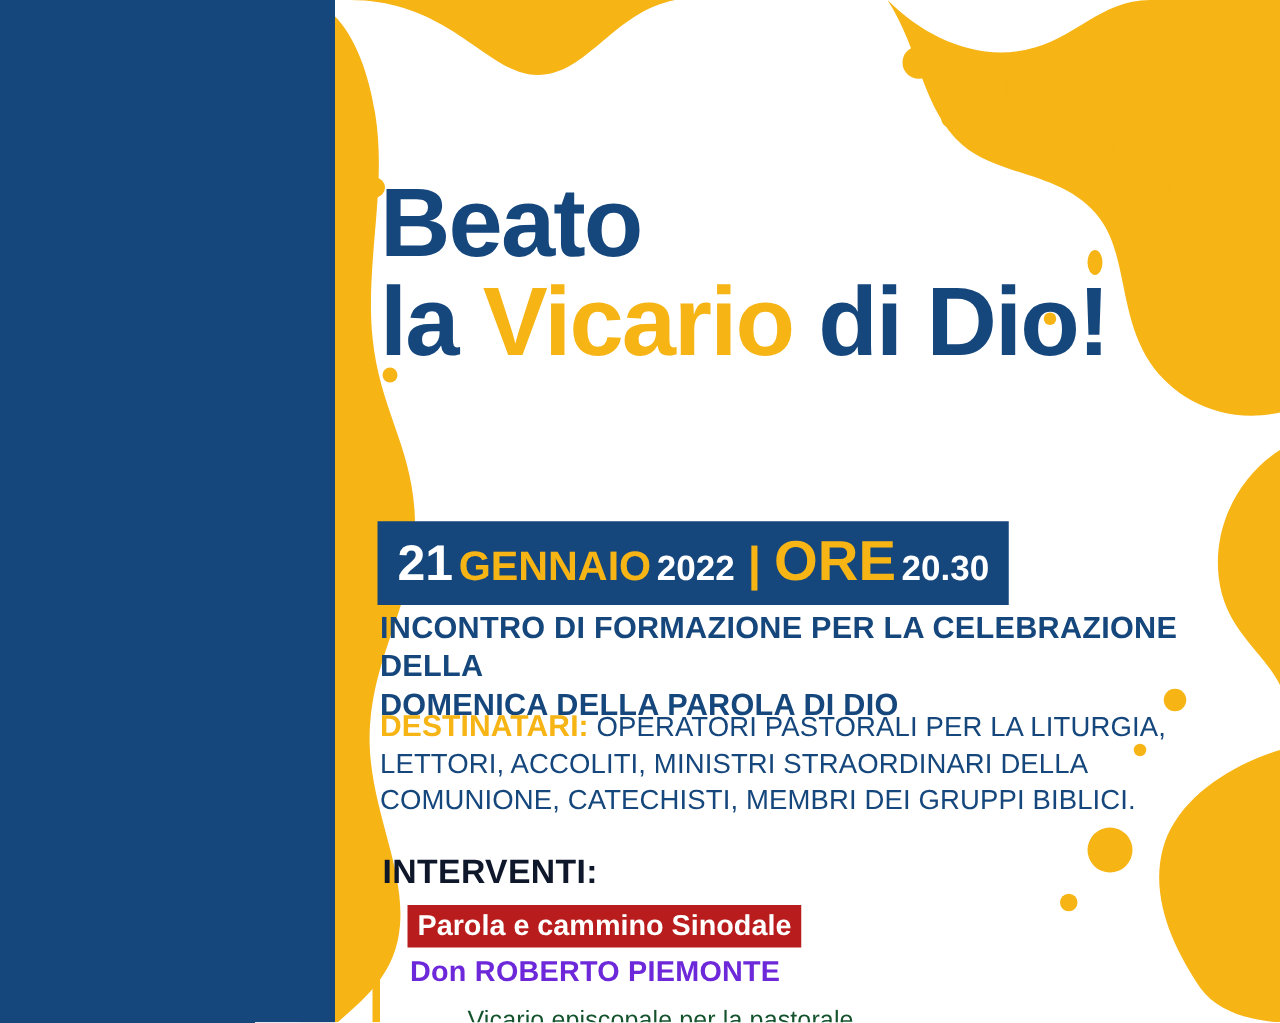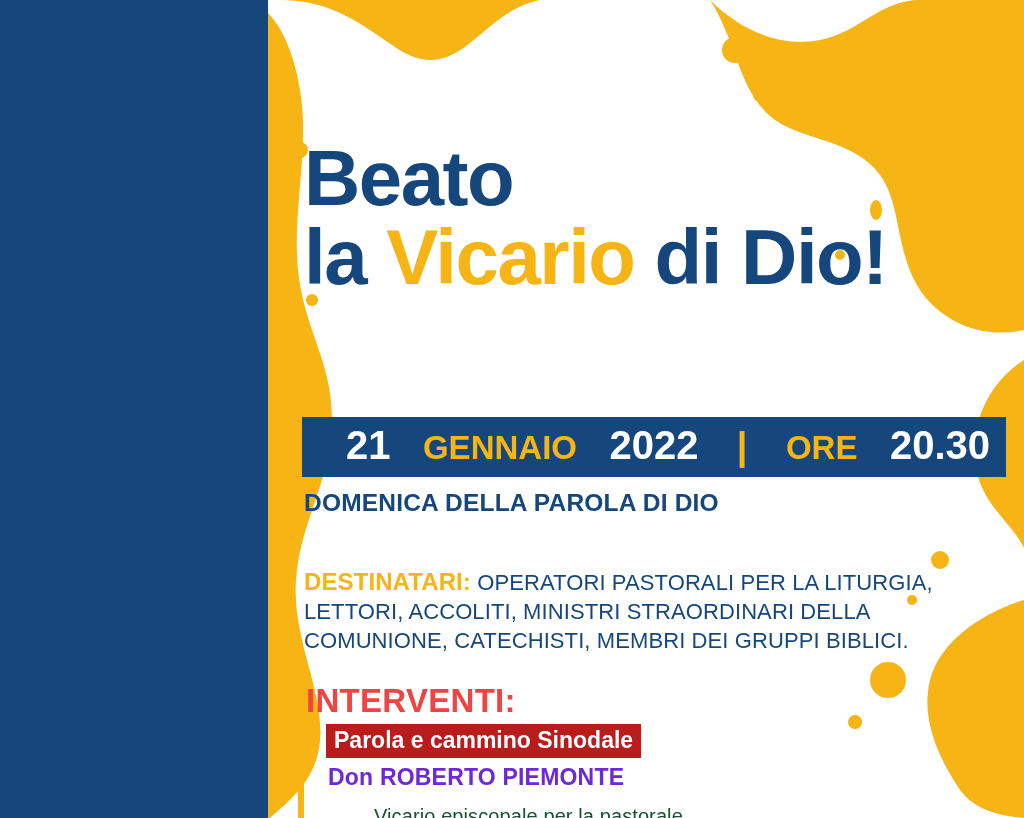--- a/index.html
+++ b/index.html
@@ -117,26 +117,26 @@
   .date-bar {
     position: absolute;
     left: 34px;
     top: 417px;
     background: #15477d;
     color: #ffffff;
     padding: 6px 16px 9px 16px;
     display: inline-block;
     white-space: nowrap;
   }
-  .date-bar span { font-weight: bold; margin-left: 28px; }
+  .date-bar span { font-weight: bold; }
   .d-big   { font-size: 40px; letter-spacing: 0px; }
   .d-med   { font-size: 33px; color: #f6b415; letter-spacing: 0px; }
-  .d-white { font-size: 40px; }
+  .d-white { font-size: 28px; }
   .d-pipe  { font-size: 38px; color: #f6b415; padding: 0 6px; }
-  .d-ore   { font-size: 33px; color: #f6b415; }
+  .d-ore   { font-size: 45px; color: #f6b415; }
 
   .subtitle {
     position: absolute;
     left: 36px;
     top: 487px;
     width: 690px;
     color: #15477d;
     font-weight: bold;
     font-size: 24.5px;
     line-height: 31px;
@@ -156,23 +156,23 @@
   .dest-label {
     font-weight: bold;
     color: #f6b415;
     font-size: 24px;
   }
 
   .interventi-label {
     position: absolute;
     left: 38px;
     top: 682px;
-    color: #ef4444;
-    font-weight: bold;
-    font-size: 33px;
+    color: #0f172a;
+    font-weight: bold;
+    font-size: 27px;
     letter-spacing: 0.3px;
   }
 
   .speaker-block {
     position: absolute;
     left: 30px;
     top: 722px;
     width: 700px;
   }
   .speaker-bar {
@@ -364,20 +364,21 @@
     <div class="date-bar">
       <span class="d-big">21</span>
       <span class="d-med">GENNAIO</span>
       <span class="d-white">2022</span>
       <span class="d-pipe">|</span>
       <span class="d-ore">ORE</span>
       <span class="d-white">20.30</span>
     </div>
 
     <div class="subtitle">
+      <div>INCONTRO DI FORMAZIONE PER LA CELEBRAZIONE DELLA</div>
       <div>DOMENICA DELLA PAROLA DI DIO</div>
     </div>
 
     <div class="destinatari">
       <span class="dest-label">DESTINATARI:</span><span> OPERATORI PASTORALI PER LA LITURGIA, LETTORI, ACCOLITI, MINISTRI STRAORDINARI DELLA COMUNIONE, CATECHISTI, MEMBRI DEI GRUPPI BIBLICI.</span>
     </div>
 
     <div class="interventi-label">INTERVENTI:</div>
 
     <div class="speaker-block">

